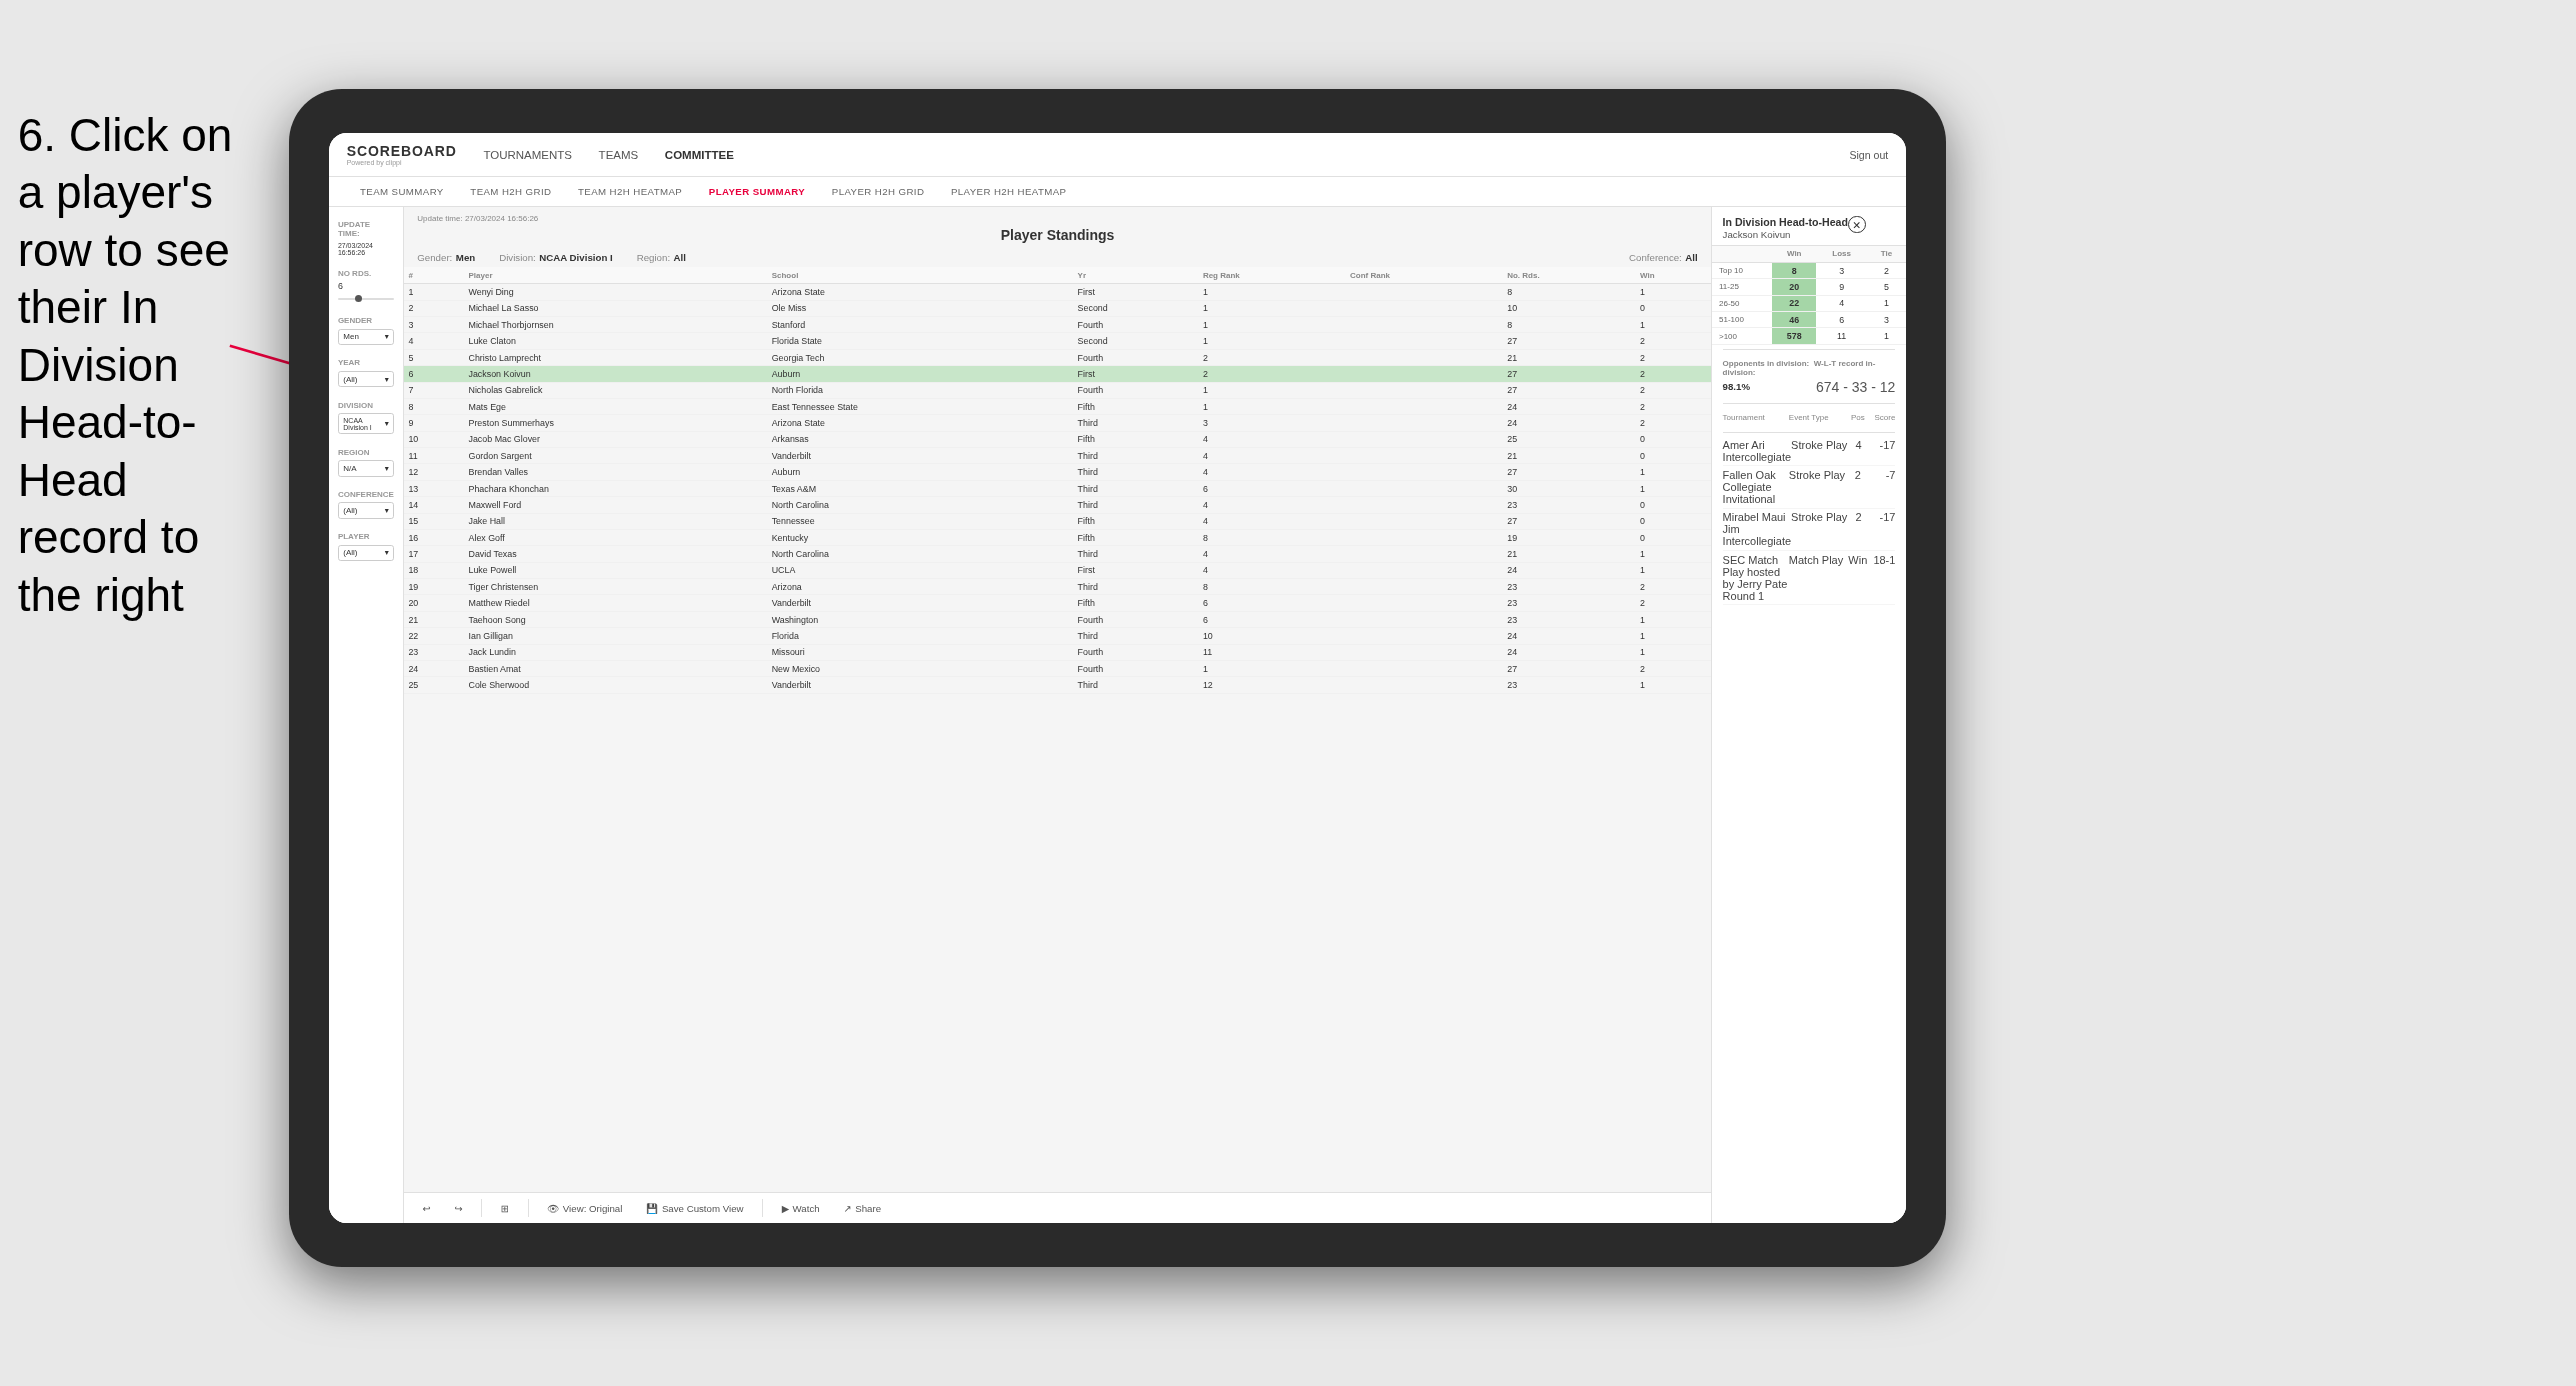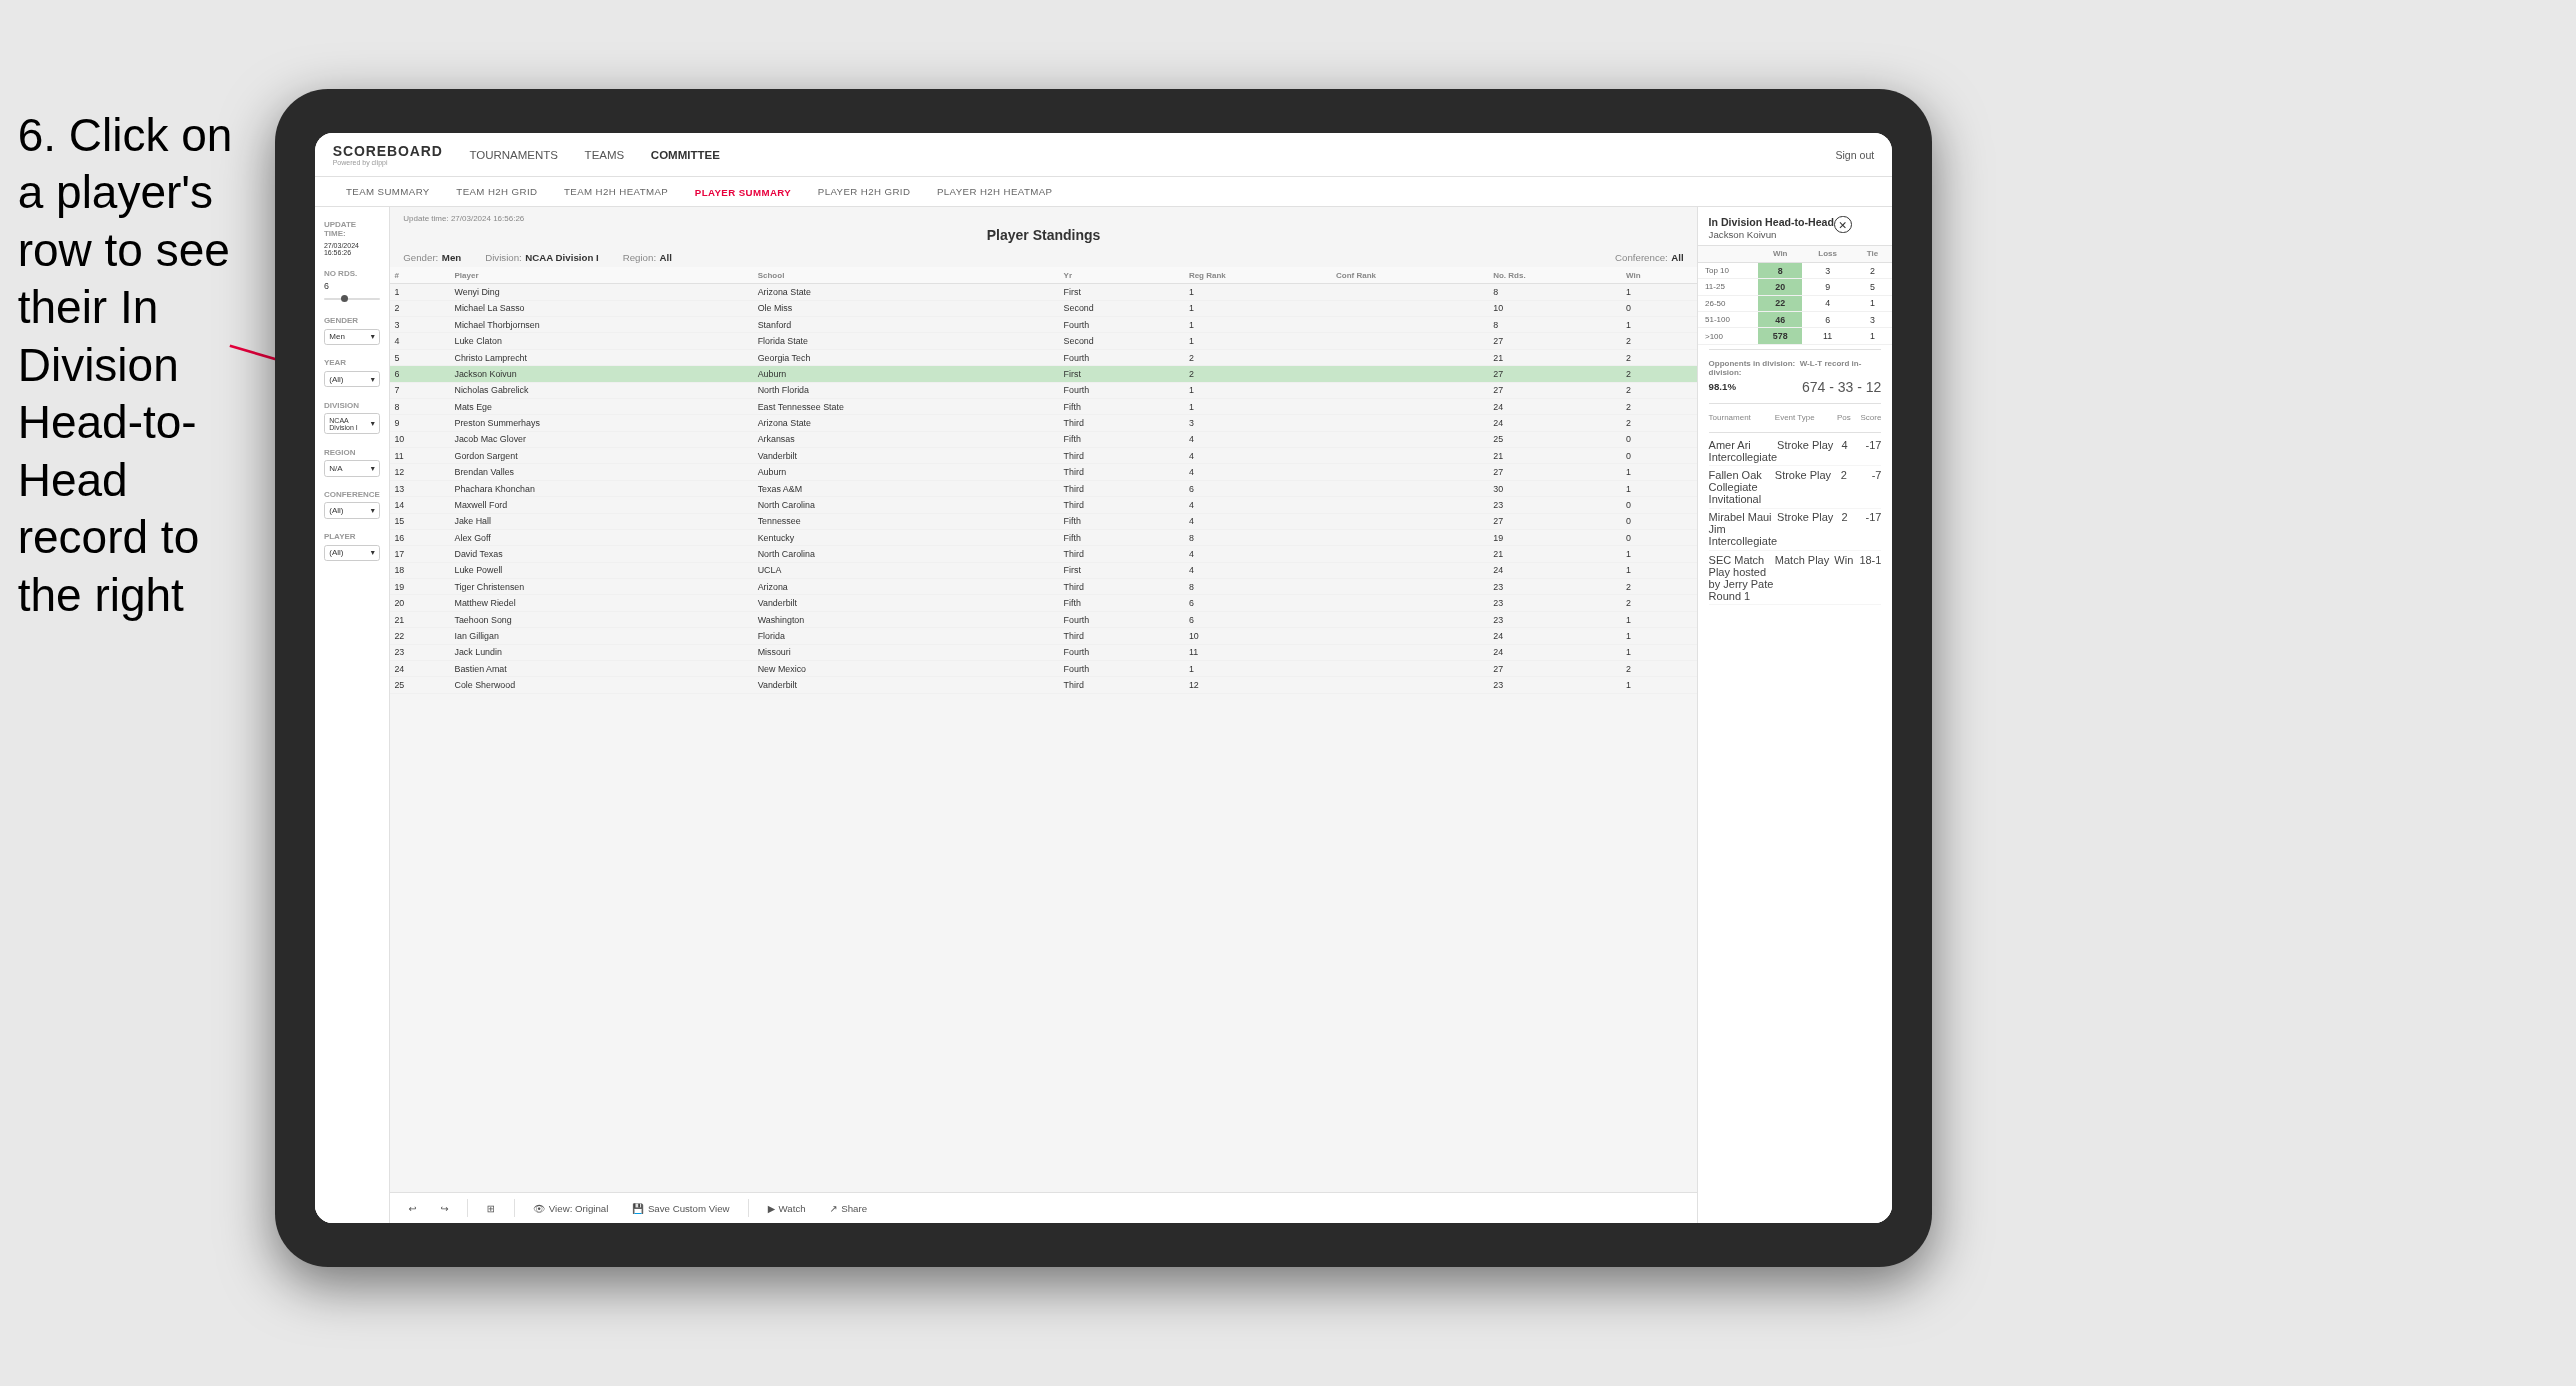--- a/index.html
+++ b/index.html
@@ -21,21 +21,21 @@
       font-size: 46px;
       font-weight: 400;
       line-height: 1.25;
       color: #000;
       padding: 17.7px;
     }
 
     
     .tablet-frame {
       position: absolute;
-      left: 275px;
+      left: 289px;
       top: 89px;
       width: 1657px;
       height: 1178px;
       background: #2a2a2a;
       border-radius: 53px;
       display: flex;
       align-items: center;
       justify-content: center;
       box-shadow: 0 17.7px 53px rgba(0,0,0,0.5);
     }
@@ -105,21 +105,20 @@
       color: #555;
     }
 
     
     .sub-nav {
       display: flex;
       gap: 0;
       border-bottom: 1.8px solid #e0e0e0;
       background: #fff;
       padding: 0 17.7px;
-      align-items: flex-end;
     }
 
     .sub-nav-item {
       font-size: 9.7px;
       padding: 8.9px 13.3px;
       color: #666;
       cursor: pointer;
       text-transform: uppercase;
       letter-spacing: 0.4px;
     }

